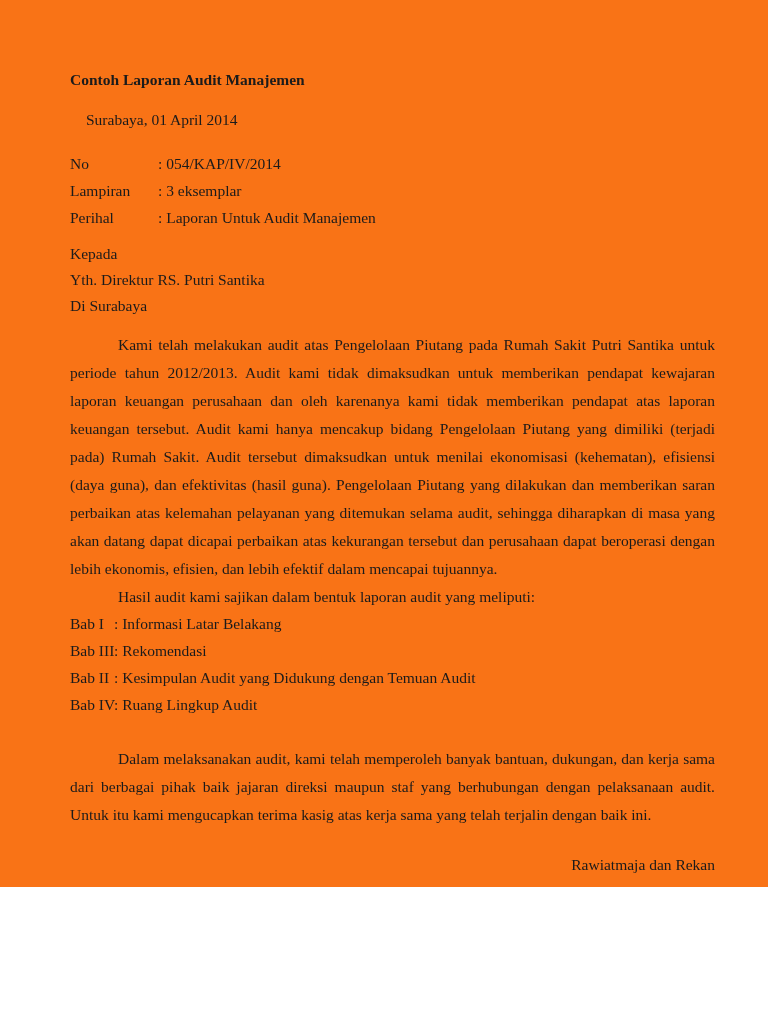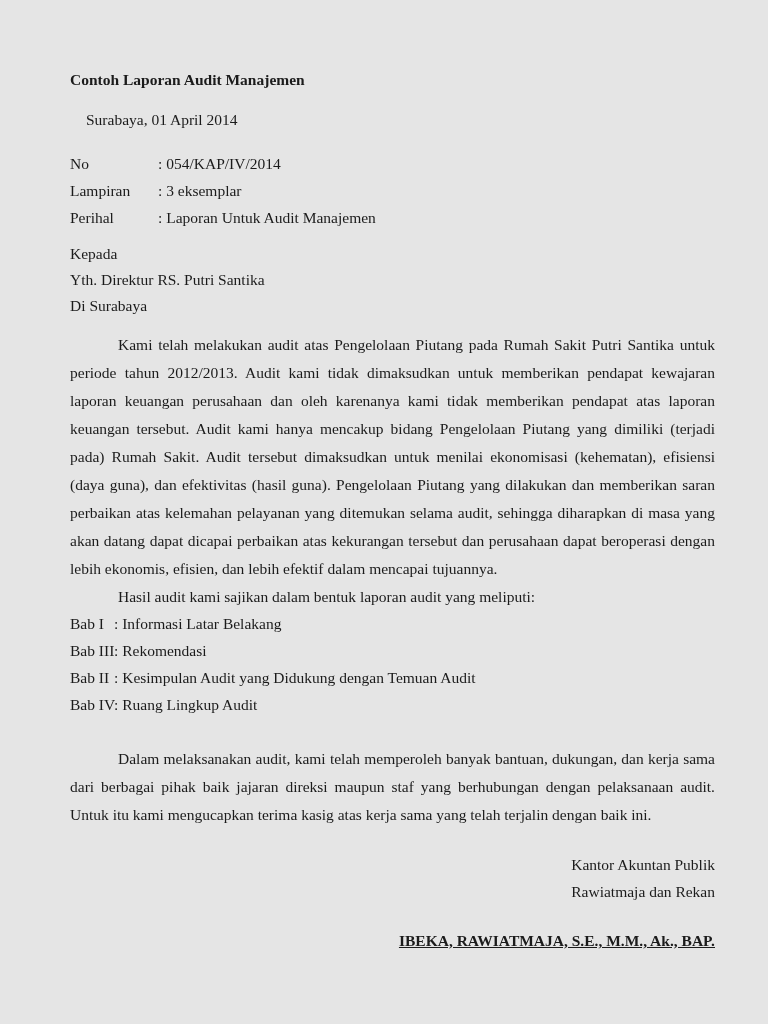--- a/index.html
+++ b/index.html
@@ -3,23 +3,23 @@
 <meta charset="utf-8">
 <style>
   html, body {
     margin: 0;
     padding: 0;
     background: #ffffff;
   }
   .page {
     position: relative;
     width: 768px;
-    height: 1024px;
+    height: 887px;
     box-sizing: border-box;
-    background: #e5e5e5;
+    background: #f97316;
     color: #1b1b1b;
     font-family: "Liberation Serif", "DejaVu Serif", serif;
     font-size: 15.5px;
     padding: 72px 53px 0 70px;
     overflow: hidden;
   }
   .doc-title {
     font-weight: bold;
     line-height: 16px;
     margin: 0 0 24px 0;
@@ -133,18 +133,17 @@
     </div>
     <div class="chapter-row">
       <span class="chapter-label">Bab IV</span><span>:</span>
       <span>Ruang Lingkup Audit</span>
     </div>
   </div>
 
   <p class="body-para para-2">Dalam melaksanakan audit, kami telah memperoleh banyak bantuan, dukungan, dan kerja sama dari berbagai pihak baik jajaran direksi maupun staf yang berhubungan dengan pelaksanaan audit. Untuk itu kami mengucapkan terima kasig atas kerja sama yang telah terjalin dengan baik ini.</p>
 
   <div class="signature-block">
-    <div class="signature-office-line">Kantor Akuntan Publik</div>
     <div class="signature-office-line">Rawiatmaja dan Rekan</div>
     <div class="signatory-line">IBEKA, RAWIATMAJA, S.E., M.M., Ak., BAP.</div>
   </div>
 
 </div>
 
 </body></html>

